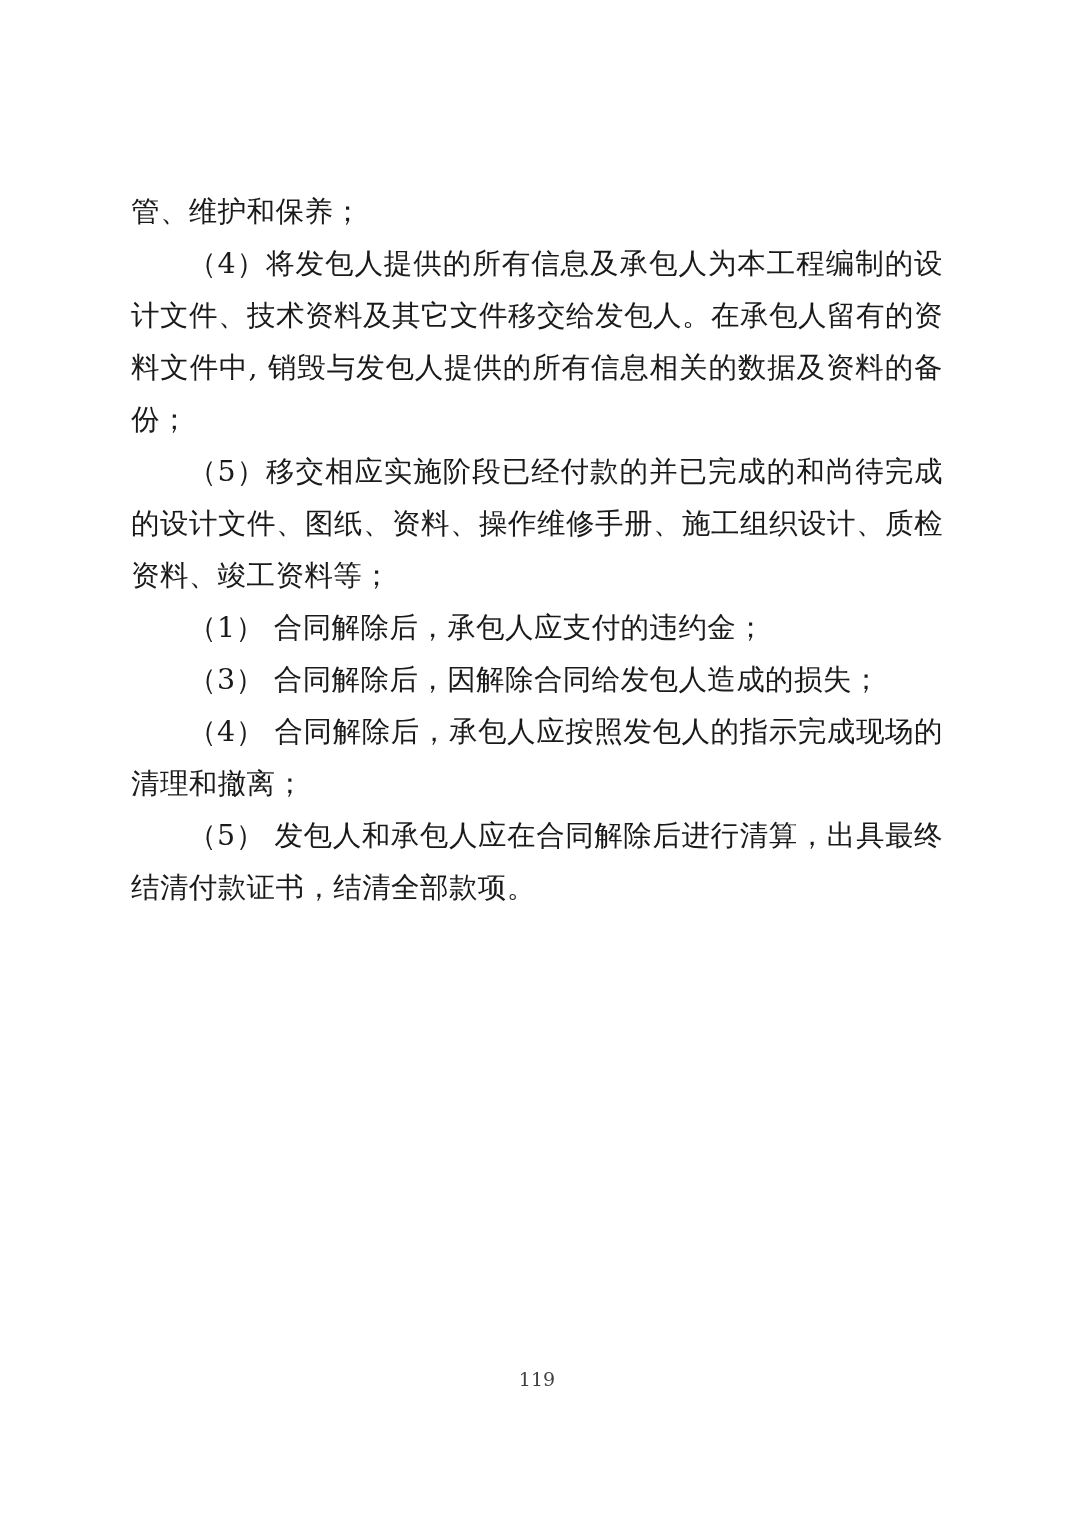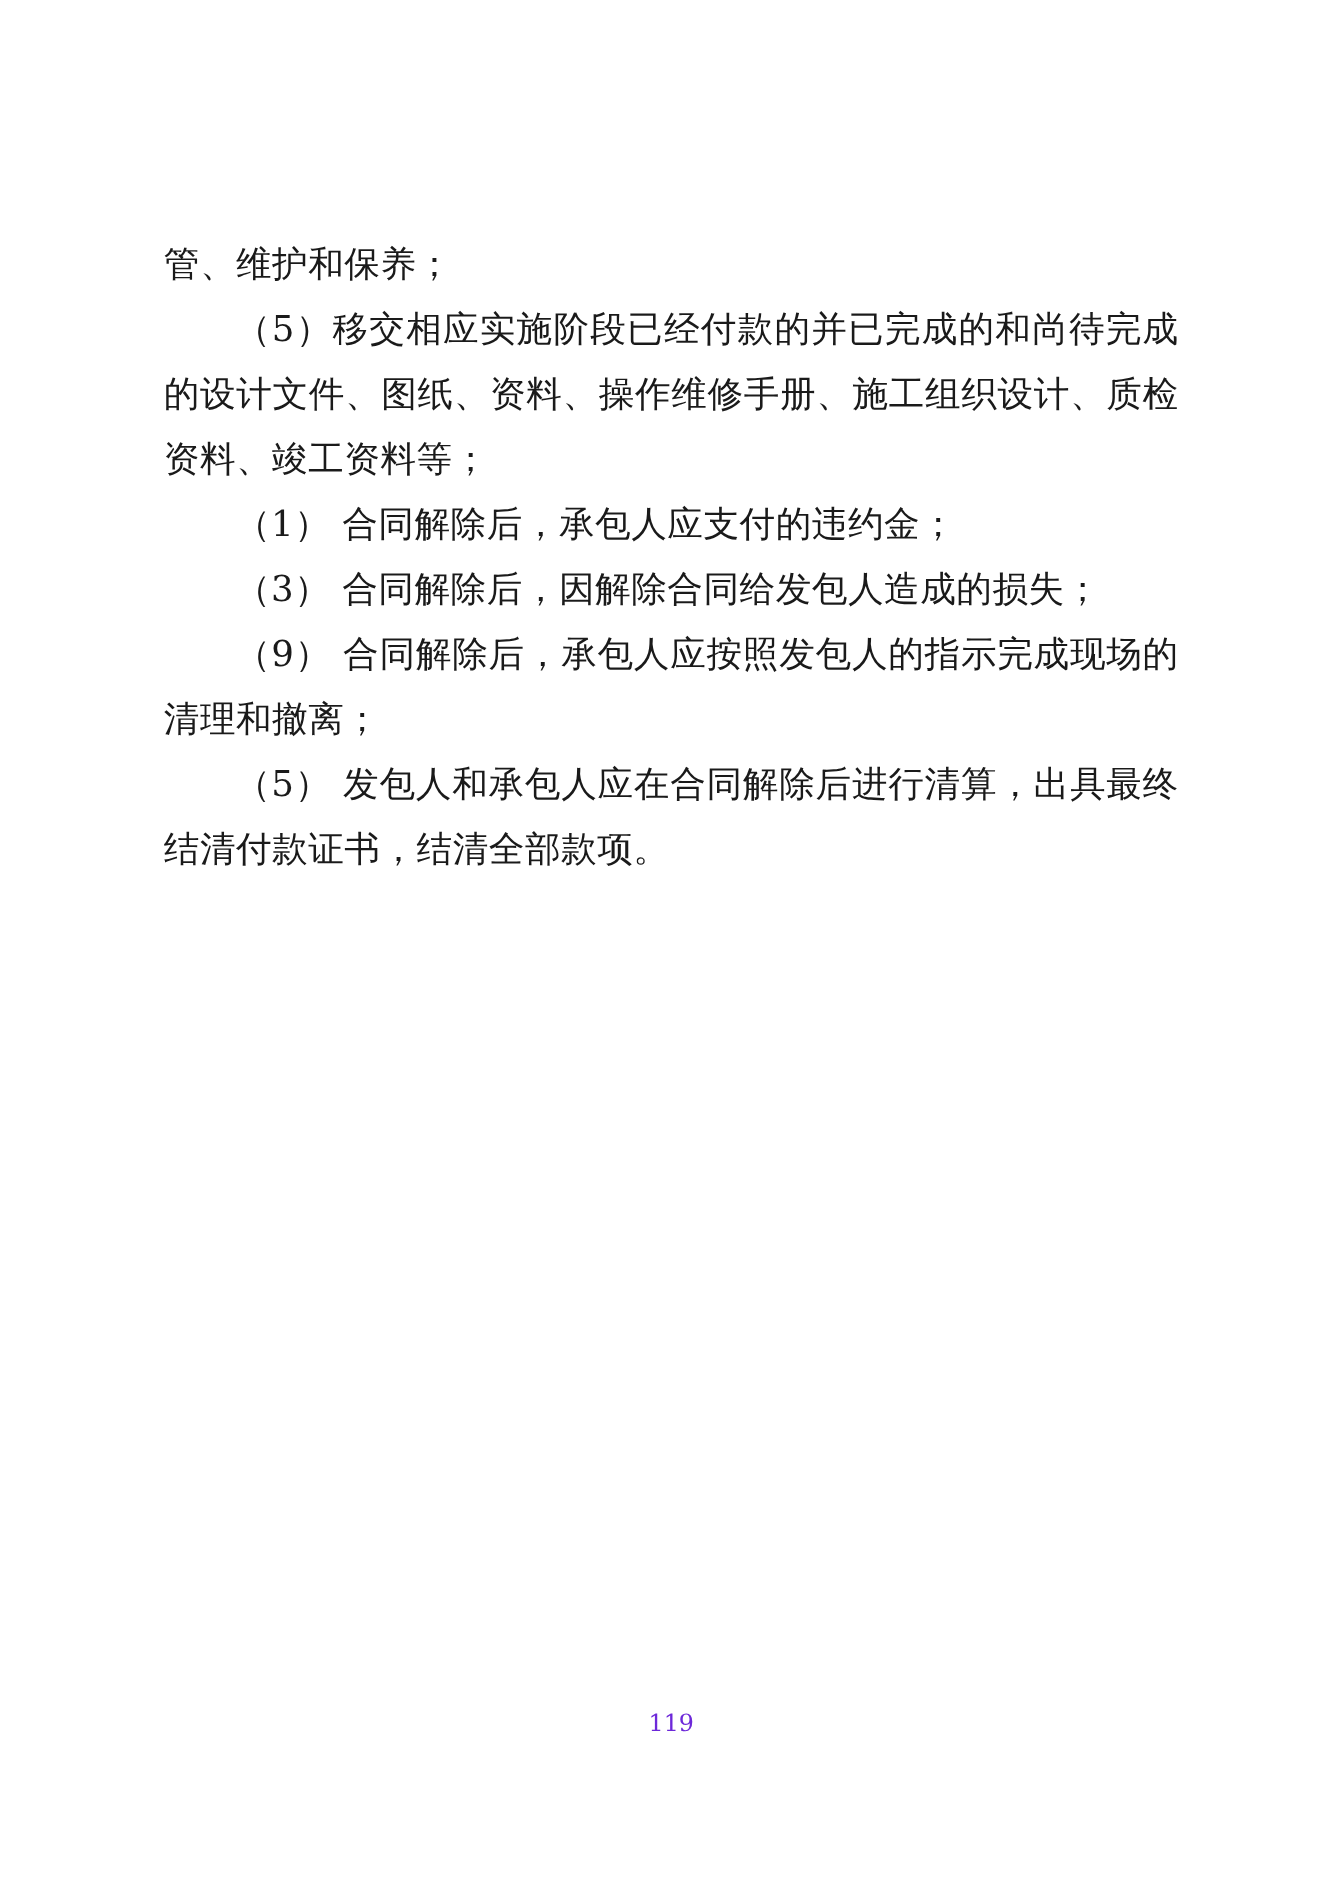--- a/index.html
+++ b/index.html
@@ -44,29 +44,30 @@
     text-indent: 0;
   }
   .footer {
     position: absolute;
     left: 0;
     right: 0;
     top: 1368px;
     text-align: center;
     font-size: 19px;
     font-family: "DejaVu Serif", "Liberation Serif", serif;
-    color: #6d28d9;
+    color: #404040;
   }
 </style>
 </head>
 <body>
 
 <div class="page">
   <div class="content">
     <p class="para noindent">管、维护和保养；</p>
+    <p class="para indent">（4）将发包人提供的所有信息及承包人为本工程编制的设计文件、技术资料及其它文件移交给发包人。在承包人留有的资料文件中, 销毁与发包人提供的所有信息相关的数据及资料的备份；</p>
     <p class="para indent">（5）移交相应实施阶段已经付款的并已完成的和尚待完成的设计文件、图纸、资料、操作维修手册、施工组织设计、质检资料、竣工资料等；</p>
     <p class="para indent">（1） 合同解除后，承包人应支付的违约金；</p>
     <p class="para indent">（3） 合同解除后，因解除合同给发包人造成的损失；</p>
-    <p class="para indent">（9） 合同解除后，承包人应按照发包人的指示完成现场的清理和撤离；</p>
+    <p class="para indent">（4） 合同解除后，承包人应按照发包人的指示完成现场的清理和撤离；</p>
     <p class="para indent">（5） 发包人和承包人应在合同解除后进行清算，出具最终结清付款证书，结清全部款项。</p>
   </div>
   <div class="footer">119</div>
 </div>
 
 </body></html>

